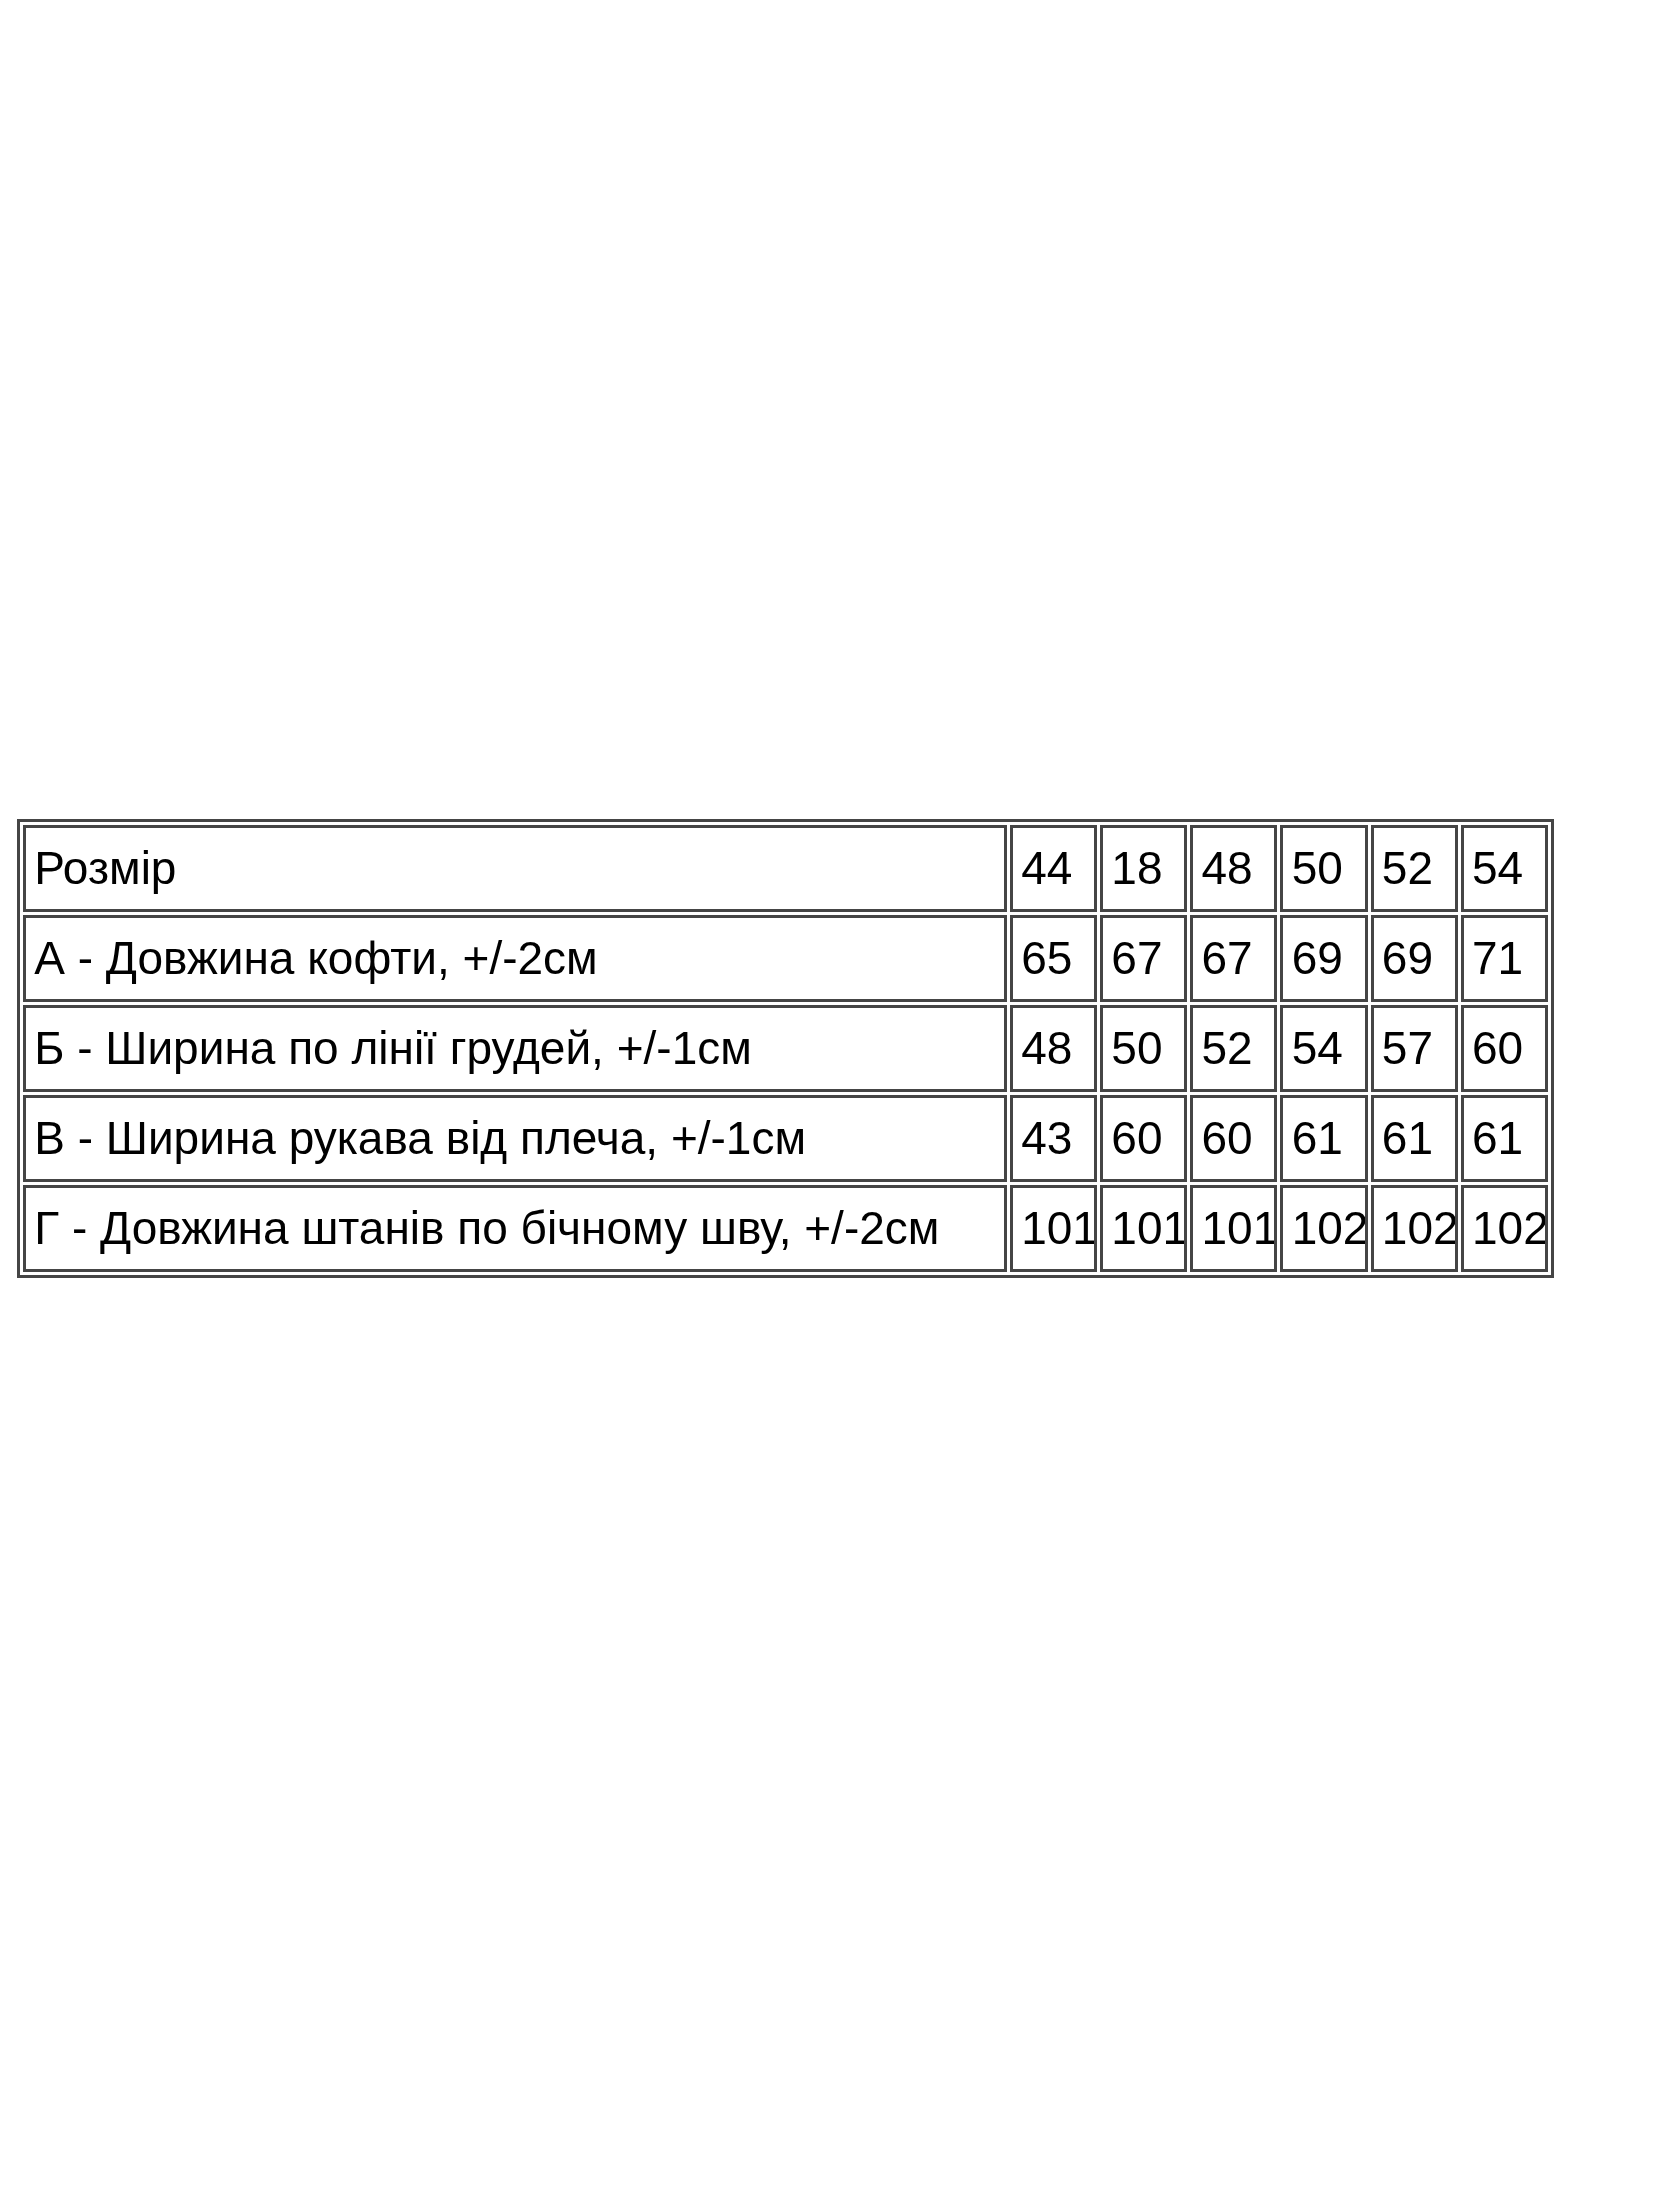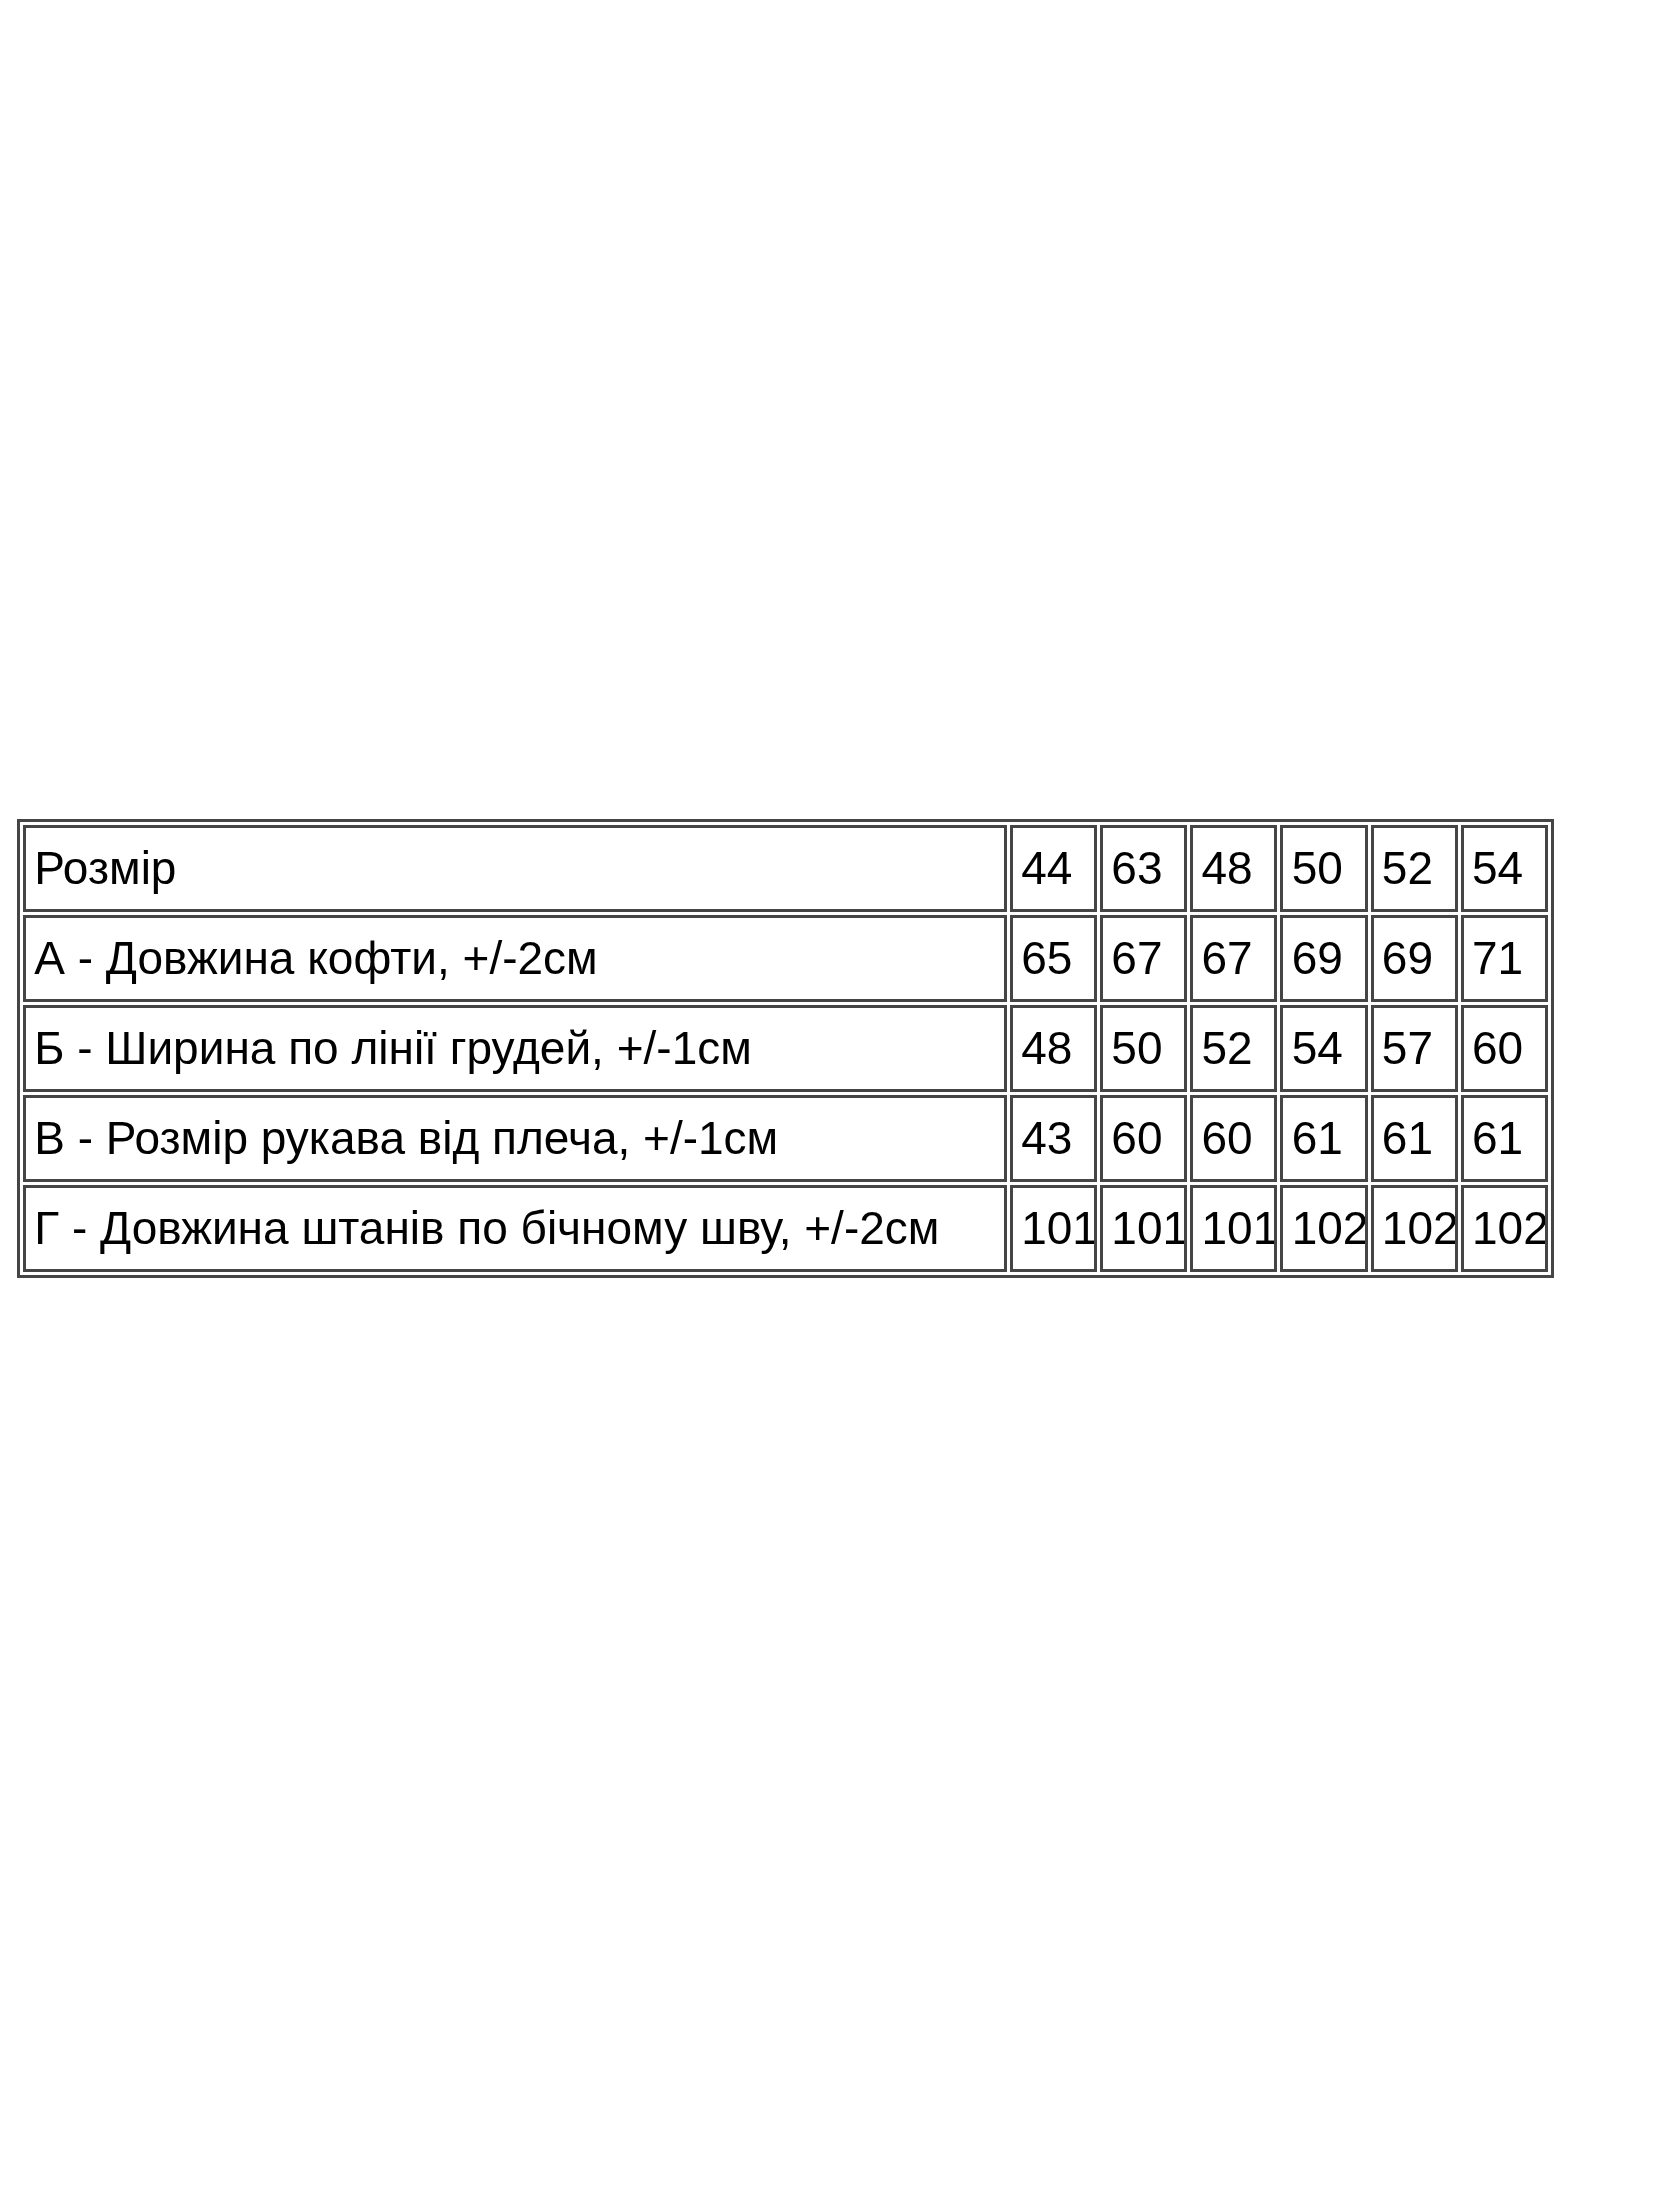--- a/index.html
+++ b/index.html
@@ -49,21 +49,21 @@
       <col>
       <col>
       <col>
       <col>
       <col>
   </colgroup>
   <tbody>
     <tr>
       <td>Розмір</td>
       <td>44</td>
-      <td>63</td>
+      <td>18</td>
       <td>48</td>
       <td>50</td>
       <td>52</td>
       <td>54</td>
     </tr>
     <tr>
       <td>А - Довжина кофти, +/-2см</td>
       <td>65</td>
       <td>67</td>
       <td>67</td>
@@ -74,21 +74,21 @@
     <tr>
       <td>Б - Ширина по лінії грудей, +/-1см</td>
       <td>48</td>
       <td>50</td>
       <td>52</td>
       <td>54</td>
       <td>57</td>
       <td>60</td>
     </tr>
     <tr>
-      <td>В - Розмір рукава від плеча, +/-1см</td>
+      <td>В - Ширина рукава від плеча, +/-1см</td>
       <td>43</td>
       <td>60</td>
       <td>60</td>
       <td>61</td>
       <td>61</td>
       <td>61</td>
     </tr>
     <tr>
       <td>Г - Довжина штанів по бічному шву, +/-2см</td>
       <td>101</td>

